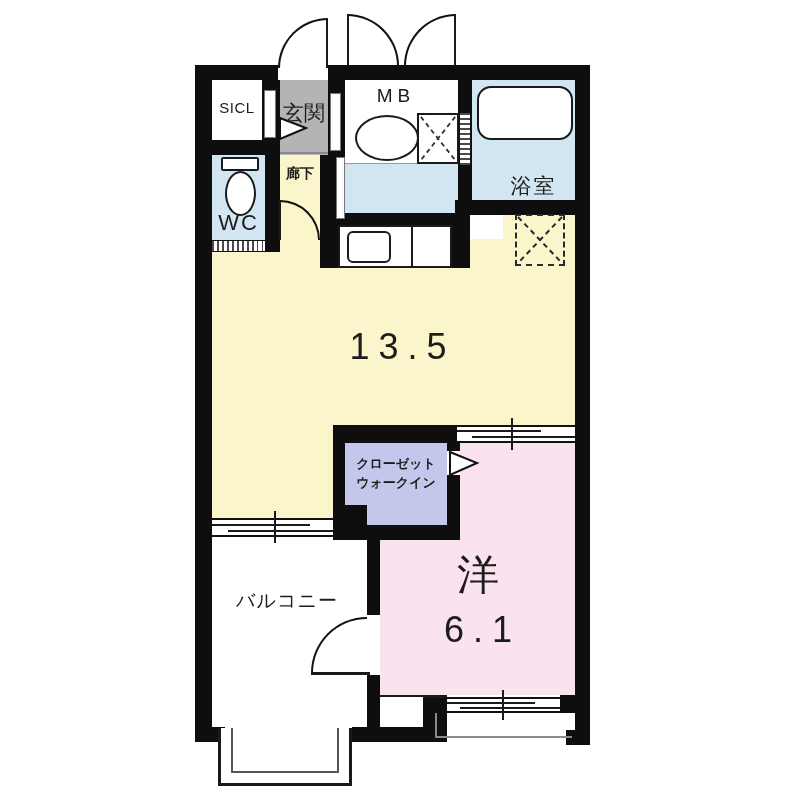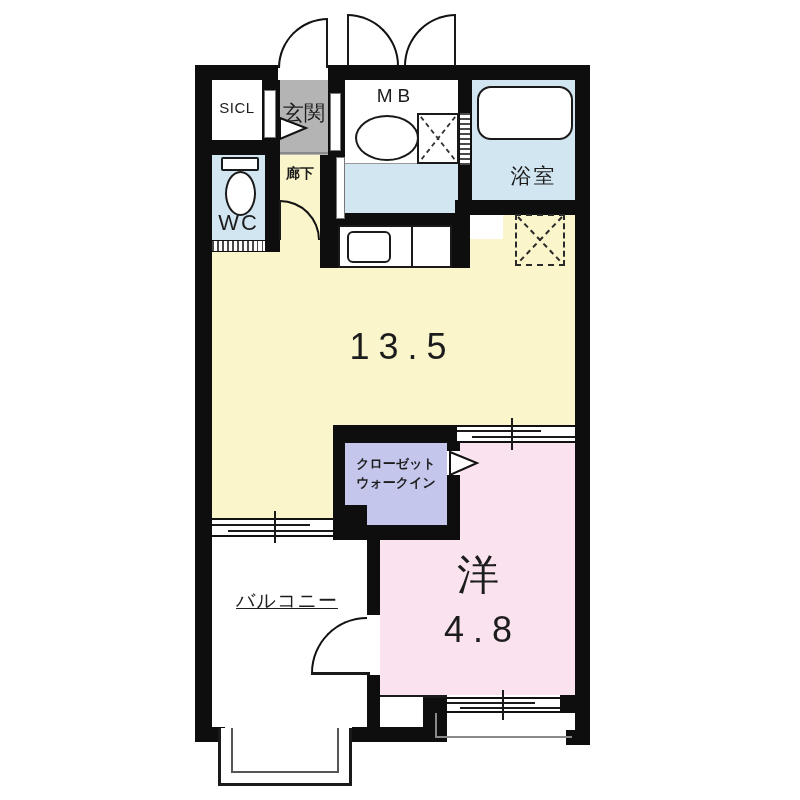--- a/index.html
+++ b/index.html
@@ -148,33 +148,33 @@
   <svg class="abs" style="left:449px;top:449px;" width="32" height="30">
     <polygon points="1,3 28,14 1,26" fill="#fff" stroke="#111" stroke-width="2"></polygon>
   </svg>
 
   <div class="abs" style="left:218px;top:728px;width:134px;height:58px;background:#fff;border-left:3px solid #1a1a1a;border-right:3px solid #1a1a1a;border-bottom:3px solid #1a1a1a;box-sizing:border-box;"></div>
   <div class="abs" style="left:231px;top:728px;width:108px;height:45px;border-left:2px solid #555;border-right:2px solid #555;border-bottom:2px solid #555;box-sizing:border-box;"></div>
 
   <div class="label" style="left:212px;top:92px;width:50px;height:30px;font-size:15px;letter-spacing:0.5px;">SICL</div>
   <div class="label" style="left:280px;top:96px;width:48px;height:34px;font-size:21px;">玄関</div>
   <div class="label" style="left:345px;top:81px;width:102px;height:29px;font-size:19px;letter-spacing:5px;">MB</div>
-  <div class="label" style="left:472px;top:157px;width:123px;height:38px;font-size:21px;letter-spacing:2px;">浴室</div>
+  <div class="label" style="left:472px;top:167px;width:123px;height:38px;font-size:21px;letter-spacing:2px;">浴室</div>
   <div class="label" style="left:212px;top:204px;width:53px;height:38px;font-size:22px;letter-spacing:2px;">WC</div>
   <div class="label" style="left:279px;top:161px;width:42px;height:26px;font-size:14px;font-weight:bold;">廊下</div>
 
   <div class="label" style="left:278px;top:288px;width:240px;height:118px;flex-direction:column;gap:10px;">
     <span style="font-size:36px;letter-spacing:9px;margin-right:-9px;">13.5</span>
   </div>
 
   <div class="label" style="left:346px;top:446px;width:100px;height:54px;flex-direction:column;font-size:13px;font-weight:600;line-height:1.5;">
     <span>クローゼット</span>
     <span>ウォークイン</span>
   </div>
 
   <div class="label" style="left:408px;top:540px;width:140px;height:118px;flex-direction:column;gap:6px;">
     <span style="font-size:42px;">洋</span>
-    <span style="font-size:36px;letter-spacing:9px;margin-right:-9px;">4.8</span>
+    <span style="font-size:36px;letter-spacing:9px;margin-right:-9px;">6.1</span>
   </div>
 
-  <div class="label" style="left:218px;top:586px;width:138px;height:30px;font-size:19px;letter-spacing:1px;text-decoration:underline;">バルコニー</div>
+  <div class="label" style="left:218px;top:586px;width:138px;height:30px;font-size:19px;letter-spacing:1px;">バルコニー</div>
 
 </div>
 
 </body></html>

